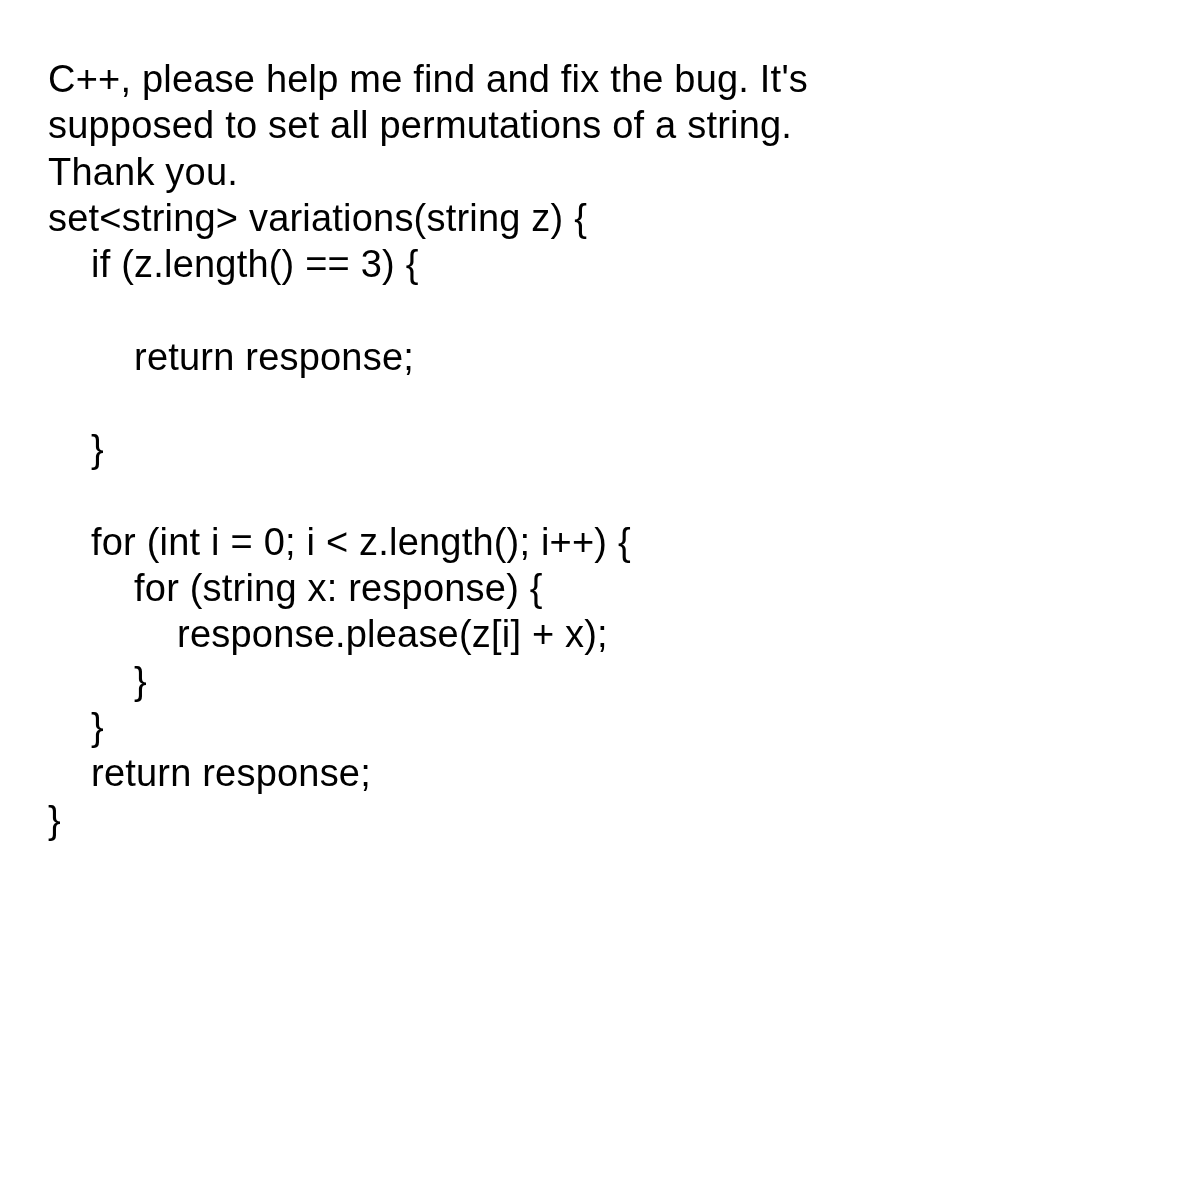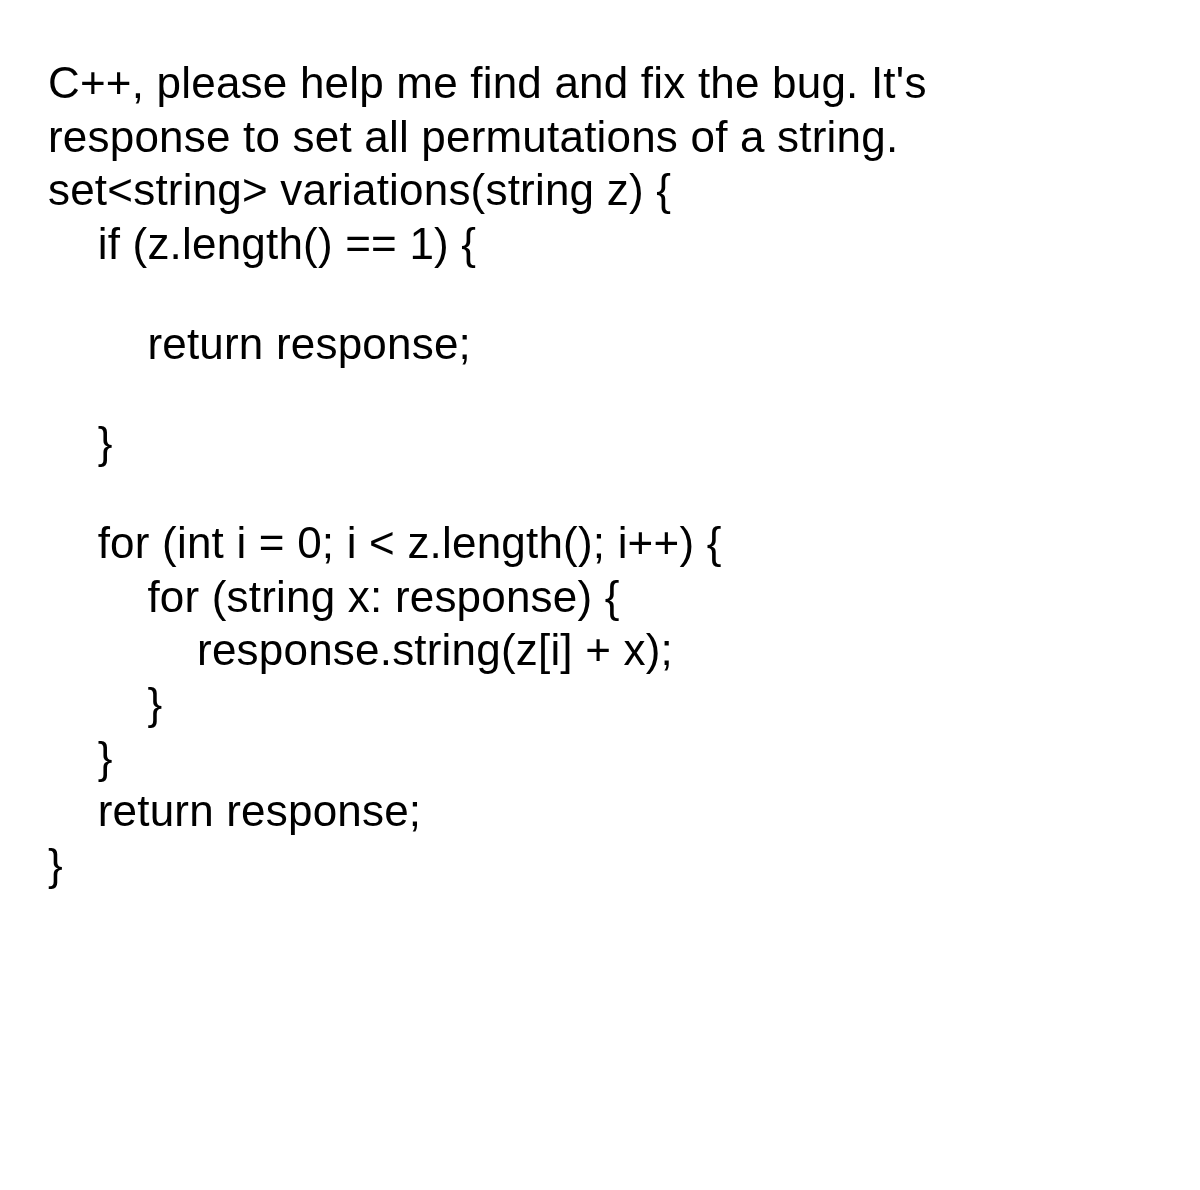--- a/index.html
+++ b/index.html
@@ -9,42 +9,43 @@
     height: 1190px;
     background: #ffffff;
     font-family: -apple-system, BlinkMacSystemFont, "Segoe UI", Helvetica, Arial, sans-serif;
     color: #000000;
   }
   .page {
     padding: 56px 48px 0 48px;
     box-sizing: border-box;
   }
   .line {
-    font-size: 44px;
+    font-size: 38px;
     line-height: 1.22;
     white-space: pre;
     letter-spacing: 0.2px;
   }
   .blank {
     height: 46px;
   }
 </style>
 </head>
 <body>
 
 <div class="page">
   <div class="line">C++, please help me find and fix the bug. It's</div>
-  <div class="line">response to set all permutations of a string.</div>
+  <div class="line">supposed to set all permutations of a string.</div>
+  <div class="line">Thank you.</div>
   <div class="line">set&lt;string&gt; variations(string z) {</div>
-  <div class="line">    if (z.length() == 1) {</div>
+  <div class="line">    if (z.length() == 3) {</div>
   <div class="blank"></div>
   <div class="line">        return response;</div>
   <div class="blank"></div>
   <div class="line">    }</div>
   <div class="blank"></div>
   <div class="line">    for (int i = 0; i &lt; z.length(); i++) {</div>
   <div class="line">        for (string x: response) {</div>
-  <div class="line">            response.string(z[i] + x);</div>
+  <div class="line">            response.please(z[i] + x);</div>
   <div class="line">        }</div>
   <div class="line">    }</div>
   <div class="line">    return response;</div>
   <div class="line">}</div>
 </div>
 
 </body></html>

